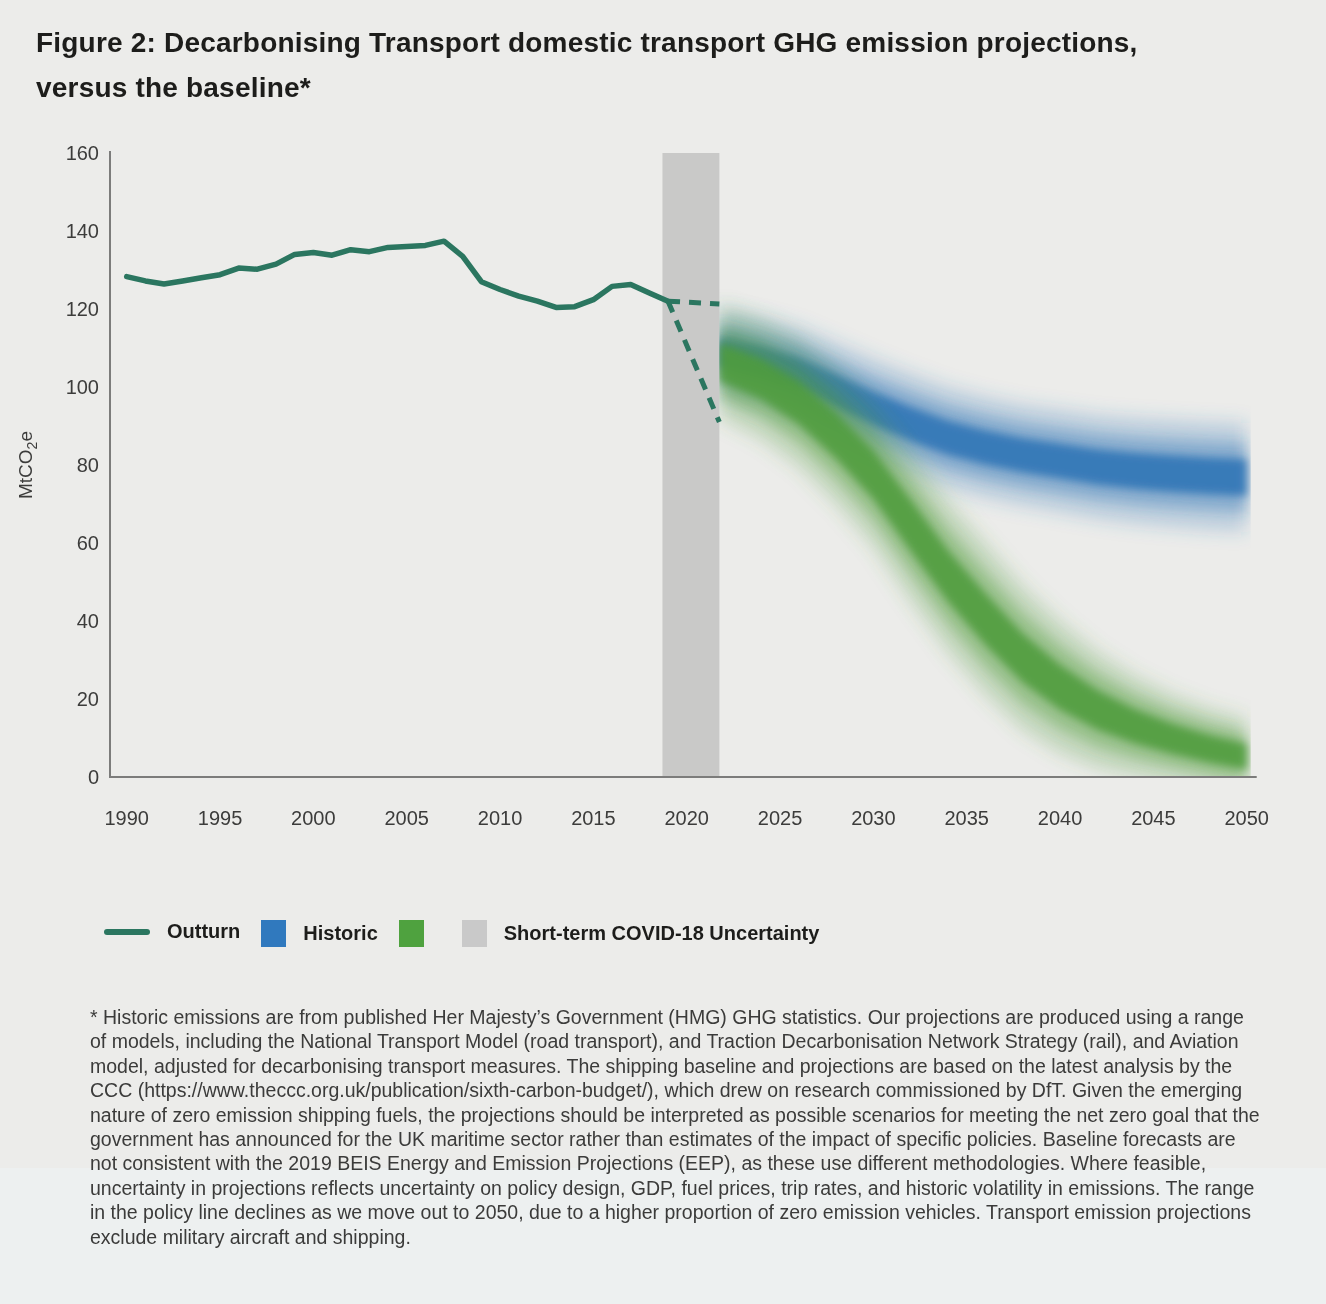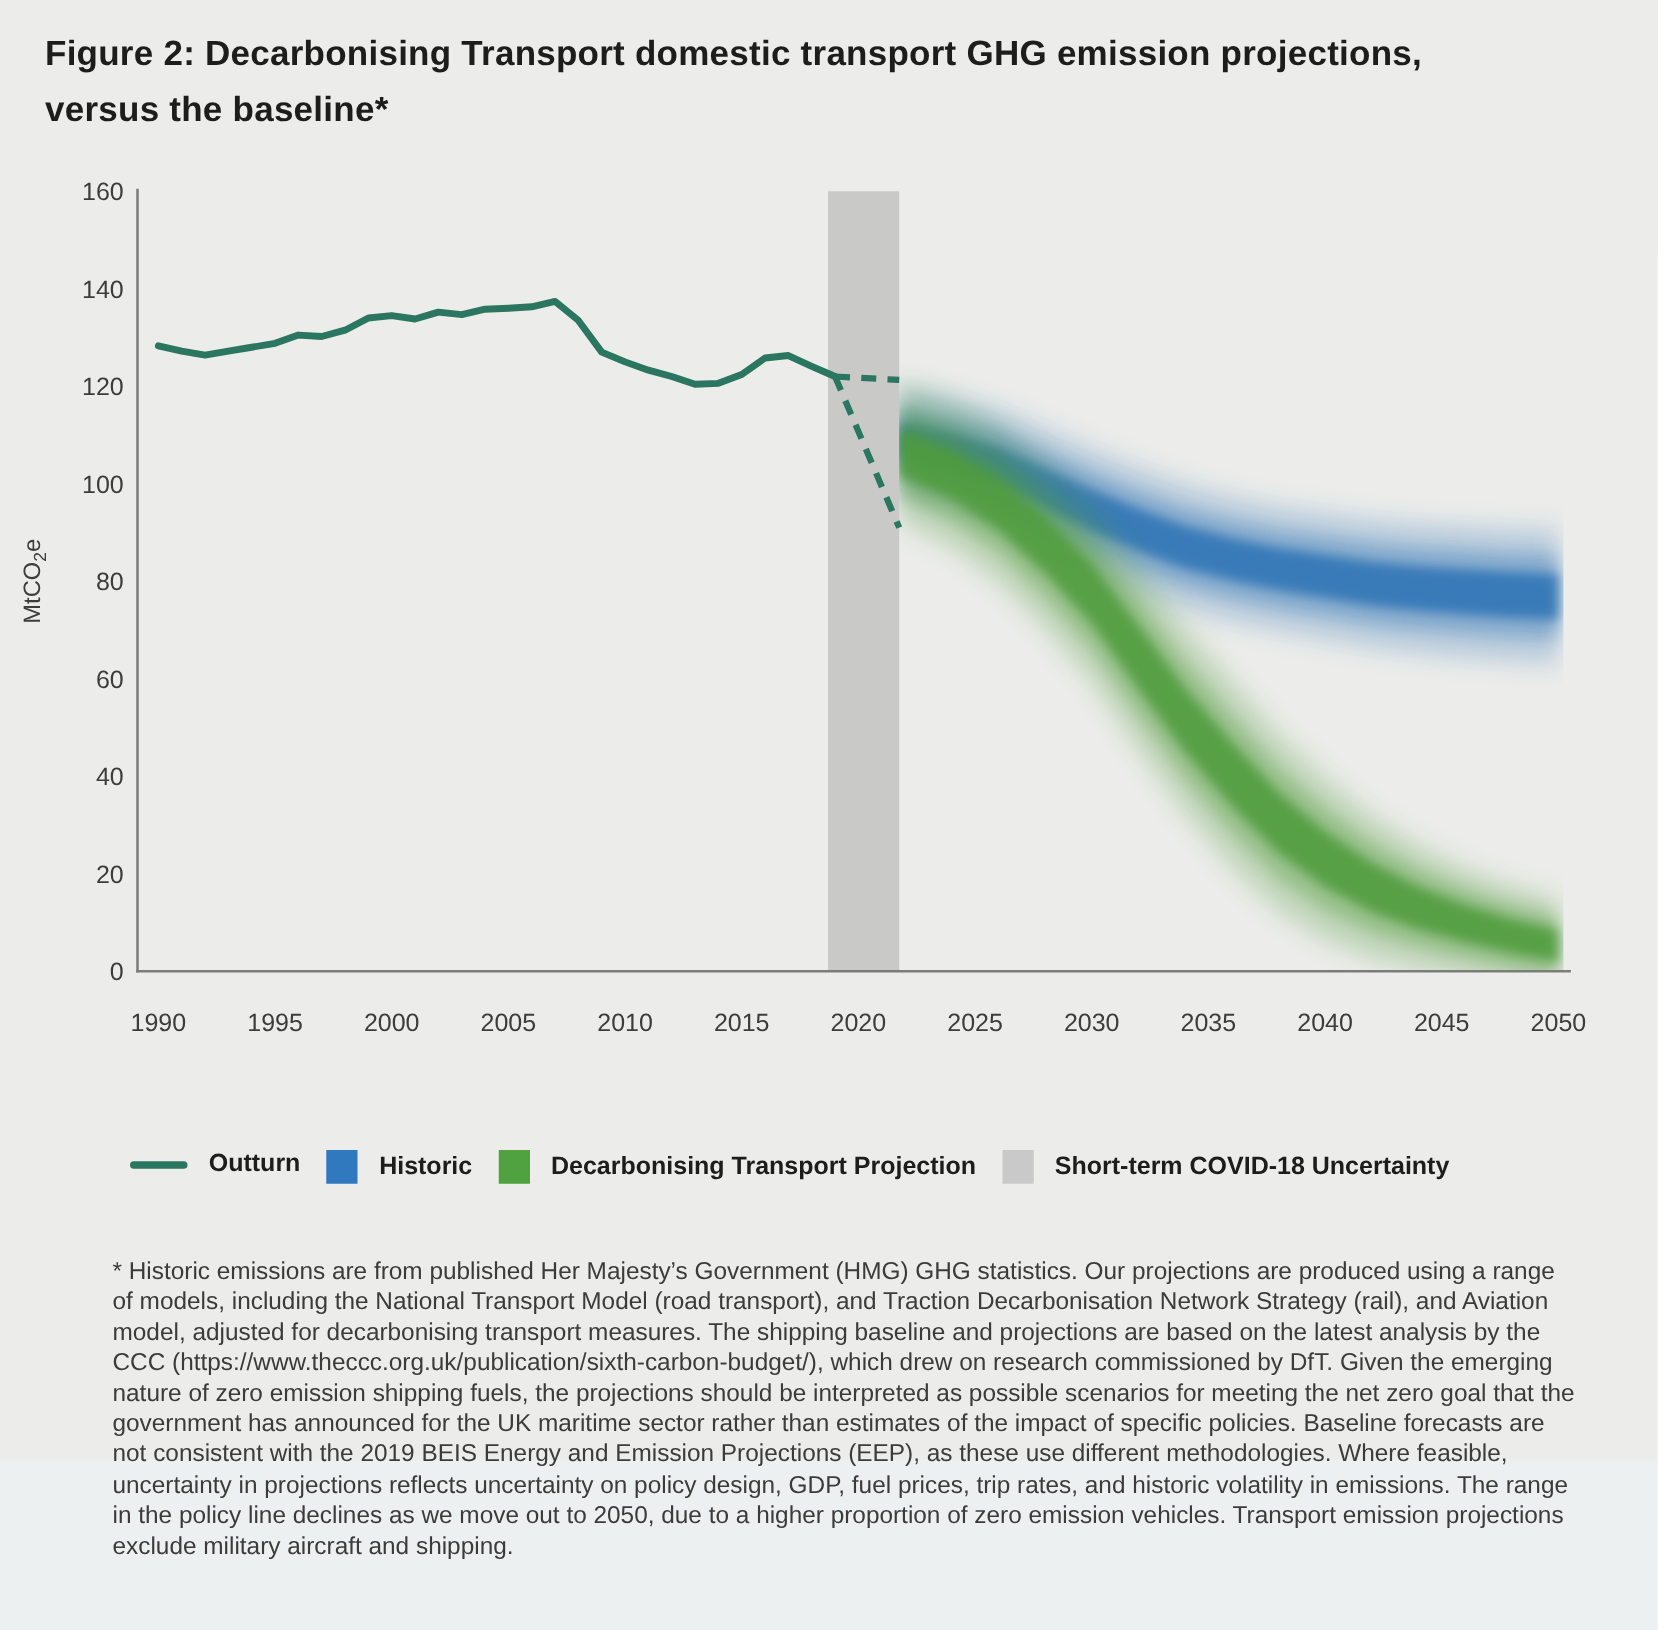--- a/index.html
+++ b/index.html
@@ -113,21 +113,20 @@
     <div class="legend-item">
       <span class="swatch swatch-line" style="background: rgb(43, 118, 96);"></span>
       <span class="legend-label">Outturn</span>
     </div>
     <div class="legend-item">
       <span class="swatch swatch-square" style="background: rgb(48, 121, 190);"></span>
       <span class="legend-label">Historic</span>
     </div>
     <div class="legend-item">
       <span class="swatch swatch-square" style="background: rgb(79, 162, 63);"></span>
-      <span class="legend-label">Decarbonising Transport Projection</span>
     </div>
     <div class="legend-item">
       <span class="swatch swatch-square" style="background: rgb(201, 201, 201);"></span>
       <span class="legend-label">Short-term COVID-18 Uncertainty</span>
     </div>
   </div>
 
   <div class="footnote">* Historic emissions are from published Her Majesty’s Government (HMG) GHG statistics. Our projections are produced using a range of models, including the National Transport Model (road transport), and Traction Decarbonisation Network Strategy (rail), and Aviation model, adjusted for decarbonising transport measures. The shipping baseline and projections are based on the latest analysis by the CCC (https://www.theccc.org.uk/publication/sixth-carbon-budget/), which drew on research commissioned by DfT. Given the emerging nature of zero emission shipping fuels, the projections should be interpreted as possible scenarios for meeting the net zero goal that the government has announced for the UK maritime sector rather than estimates of the impact of specific policies. Baseline forecasts are not consistent with the 2019 BEIS Energy and Emission Projections (EEP), as these use different methodologies. Where feasible, uncertainty in projections reflects uncertainty on policy design, GDP, fuel prices, trip rates, and historic volatility in emissions. The range in the policy line declines as we move out to 2050, due to a higher proportion of zero emission vehicles. Transport emission projections exclude military aircraft and shipping.</div>
 
 </div>

